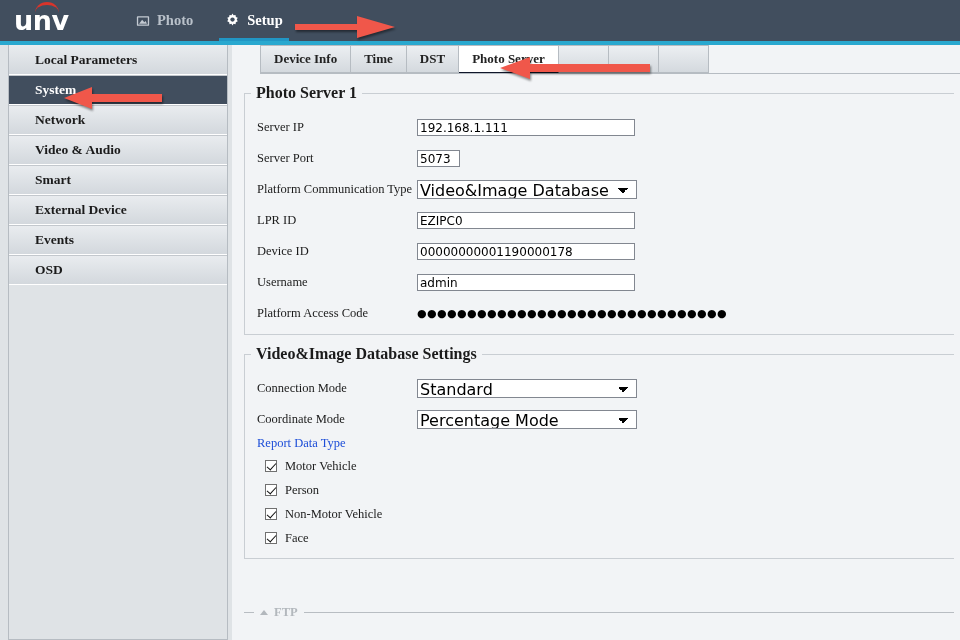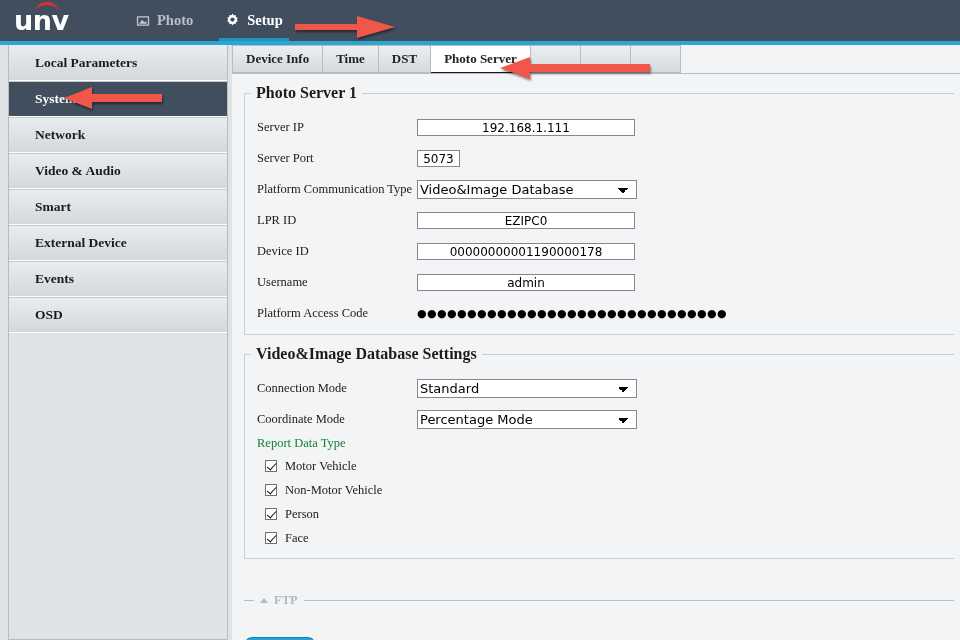--- a/index.html
+++ b/index.html
@@ -67,21 +67,21 @@
 
   
   .sidebar {
     position: absolute; top: 0; left: 8px;
     width: 220px; height: 595px;
     background: #dde1e5;
     border: 1px solid #b6bcc2;
     border-top: none;
   }
   .side-item {
-    height: 36px; margin: 0 0 0 0;
+    height: 30px; margin: 0 0 0 0;
     display: flex; align-items: center;
     padding-left: 26px;
     font-size: 13.5px; font-weight: bold; color: #1b1b1b;
     background: linear-gradient(to bottom, #e9ecef 0%, #d3d8dd 100%);
     border-bottom: 1px solid #ffffff;
     border-top: 1px solid #c3c8cd;
     cursor: pointer;
     position: relative;
   }
   .side-item:first-child { border-top: none; }
@@ -100,20 +100,21 @@
     position: absolute; top: 0; left: 232px;
     width: 728px; height: 595px;
     background: #f2f4f6;
   }
 
   
   .tabbar {
     height: 29px; display: flex; align-items: stretch;
     border-bottom: 1px solid #b6bcc2;
     background: #f2f4f6;
+    margin-left: 28px;
   }
   .tab {
     display: flex; align-items: center;
     padding: 0 13px;
     font-size: 13px; font-weight: bold; color: #222;
     background: linear-gradient(to bottom, #eceff2 0%, #d4d9de 100%);
     border: 1px solid #b6bcc2;
     border-bottom: 1px solid #b6bcc2;
     border-left: none;
     cursor: pointer;
@@ -156,30 +157,29 @@
     font-size: 12.5px; color: #1b1b1b;
   }
   input.txt {
     height: 17px;
     border: 1px solid #828790;
     background: #ffffff;
     font-family: "DejaVu Sans", sans-serif;
     font-size: 12px; color: #000;
     padding: 0 2px;
     outline: none;
-    text-align: center;
   }
   input.w-long { width: 218px; }
   input.w-short { width: 43px; }
   select.sel {
     width: 220px; height: 19px;
     border: 1px solid #828790;
     background: #ffffff;
     font-family: "DejaVu Sans", sans-serif;
-    font-size: 13px; color: #000;
+    font-size: 16px; color: #000;
     padding-left: 2px;
     -webkit-appearance: none; appearance: none;
     background-image:
       linear-gradient(45deg, transparent 50%, #000 50%),
       linear-gradient(135deg, #000 50%, transparent 50%);
     background-position: calc(100% - 13px) 7px, calc(100% - 8px) 7px;
     background-size: 5px 5px, 5px 5px;
     background-repeat: no-repeat;
     outline: none;
   }
@@ -205,41 +205,41 @@
   }
   .cbox.checked::after {
     content: "";
     position: absolute; left: 3px; top: 0px;
     width: 4px; height: 8px;
     border: solid #111;
     border-width: 0 1.5px 1.5px 0;
     transform: rotate(42deg);
   }
   .cblabel { font-size: 12.5px; color: #1b1b1b; }
-  .plain-label { font-size: 12.5px; color: #15803d; padding-left: 12px; height: 22px; display:flex; align-items:center;}
+  .plain-label { font-size: 12.5px; color: #1d4ed8; padding-left: 12px; height: 22px; display:flex; align-items:center;}
 
   
   .coll {
     display: flex; align-items: center;
     margin: 12px 6px 0 12px;
     height: 18px;
   }
   .coll-dash {
     width: 10px; height: 1px; background: #b8bdc2; flex: 0 0 auto;
   }
   .coll-box {
     width: 12px; height: 12px; border: 1px solid #707070;
     background: #fff; margin: 0 6px; flex: 0 0 auto; cursor: pointer;
   }
   .coll-title {
     font-size: 12.5px; font-weight: bold; color: #1b1b1b;
     padding-right: 6px; white-space: nowrap;
   }
   .coll-line { flex: 1 1 auto; height: 1px; background: #b8bdc2; }
-  .coll.ftp { margin-top: 32px; }
+  .coll.ftp { margin-top: 44px; }
   .coll.ftp .coll-title { color: #b3b8bd; }
   .tri-up {
     width: 0; height: 0; margin: 0 6px;
     border-left: 4px solid transparent;
     border-right: 4px solid transparent;
     border-bottom: 5px solid #b3b8bd;
     flex: 0 0 auto; cursor: pointer;
   }
 
   .save-wrap { margin: 28px 0 0 12px; }
@@ -419,25 +419,25 @@
         </div>
 
         <div class="plain-label">Report Data Type</div>
 
         <div class="cbrow">
           <span class="cbox checked"></span>
           <span class="cblabel">Motor Vehicle</span>
         </div>
         <div class="cbrow">
           <span class="cbox checked"></span>
-          <span class="cblabel">Non-Motor Vehicle</span>
+          <span class="cblabel">Person</span>
         </div>
         <div class="cbrow">
           <span class="cbox checked"></span>
-          <span class="cblabel">Person</span>
+          <span class="cblabel">Non-Motor Vehicle</span>
         </div>
         <div class="cbrow">
           <span class="cbox checked"></span>
           <span class="cblabel">Face</span>
         </div>
       </fieldset>
 
 
       <div class="coll ftp">
         <span class="coll-dash"></span>

